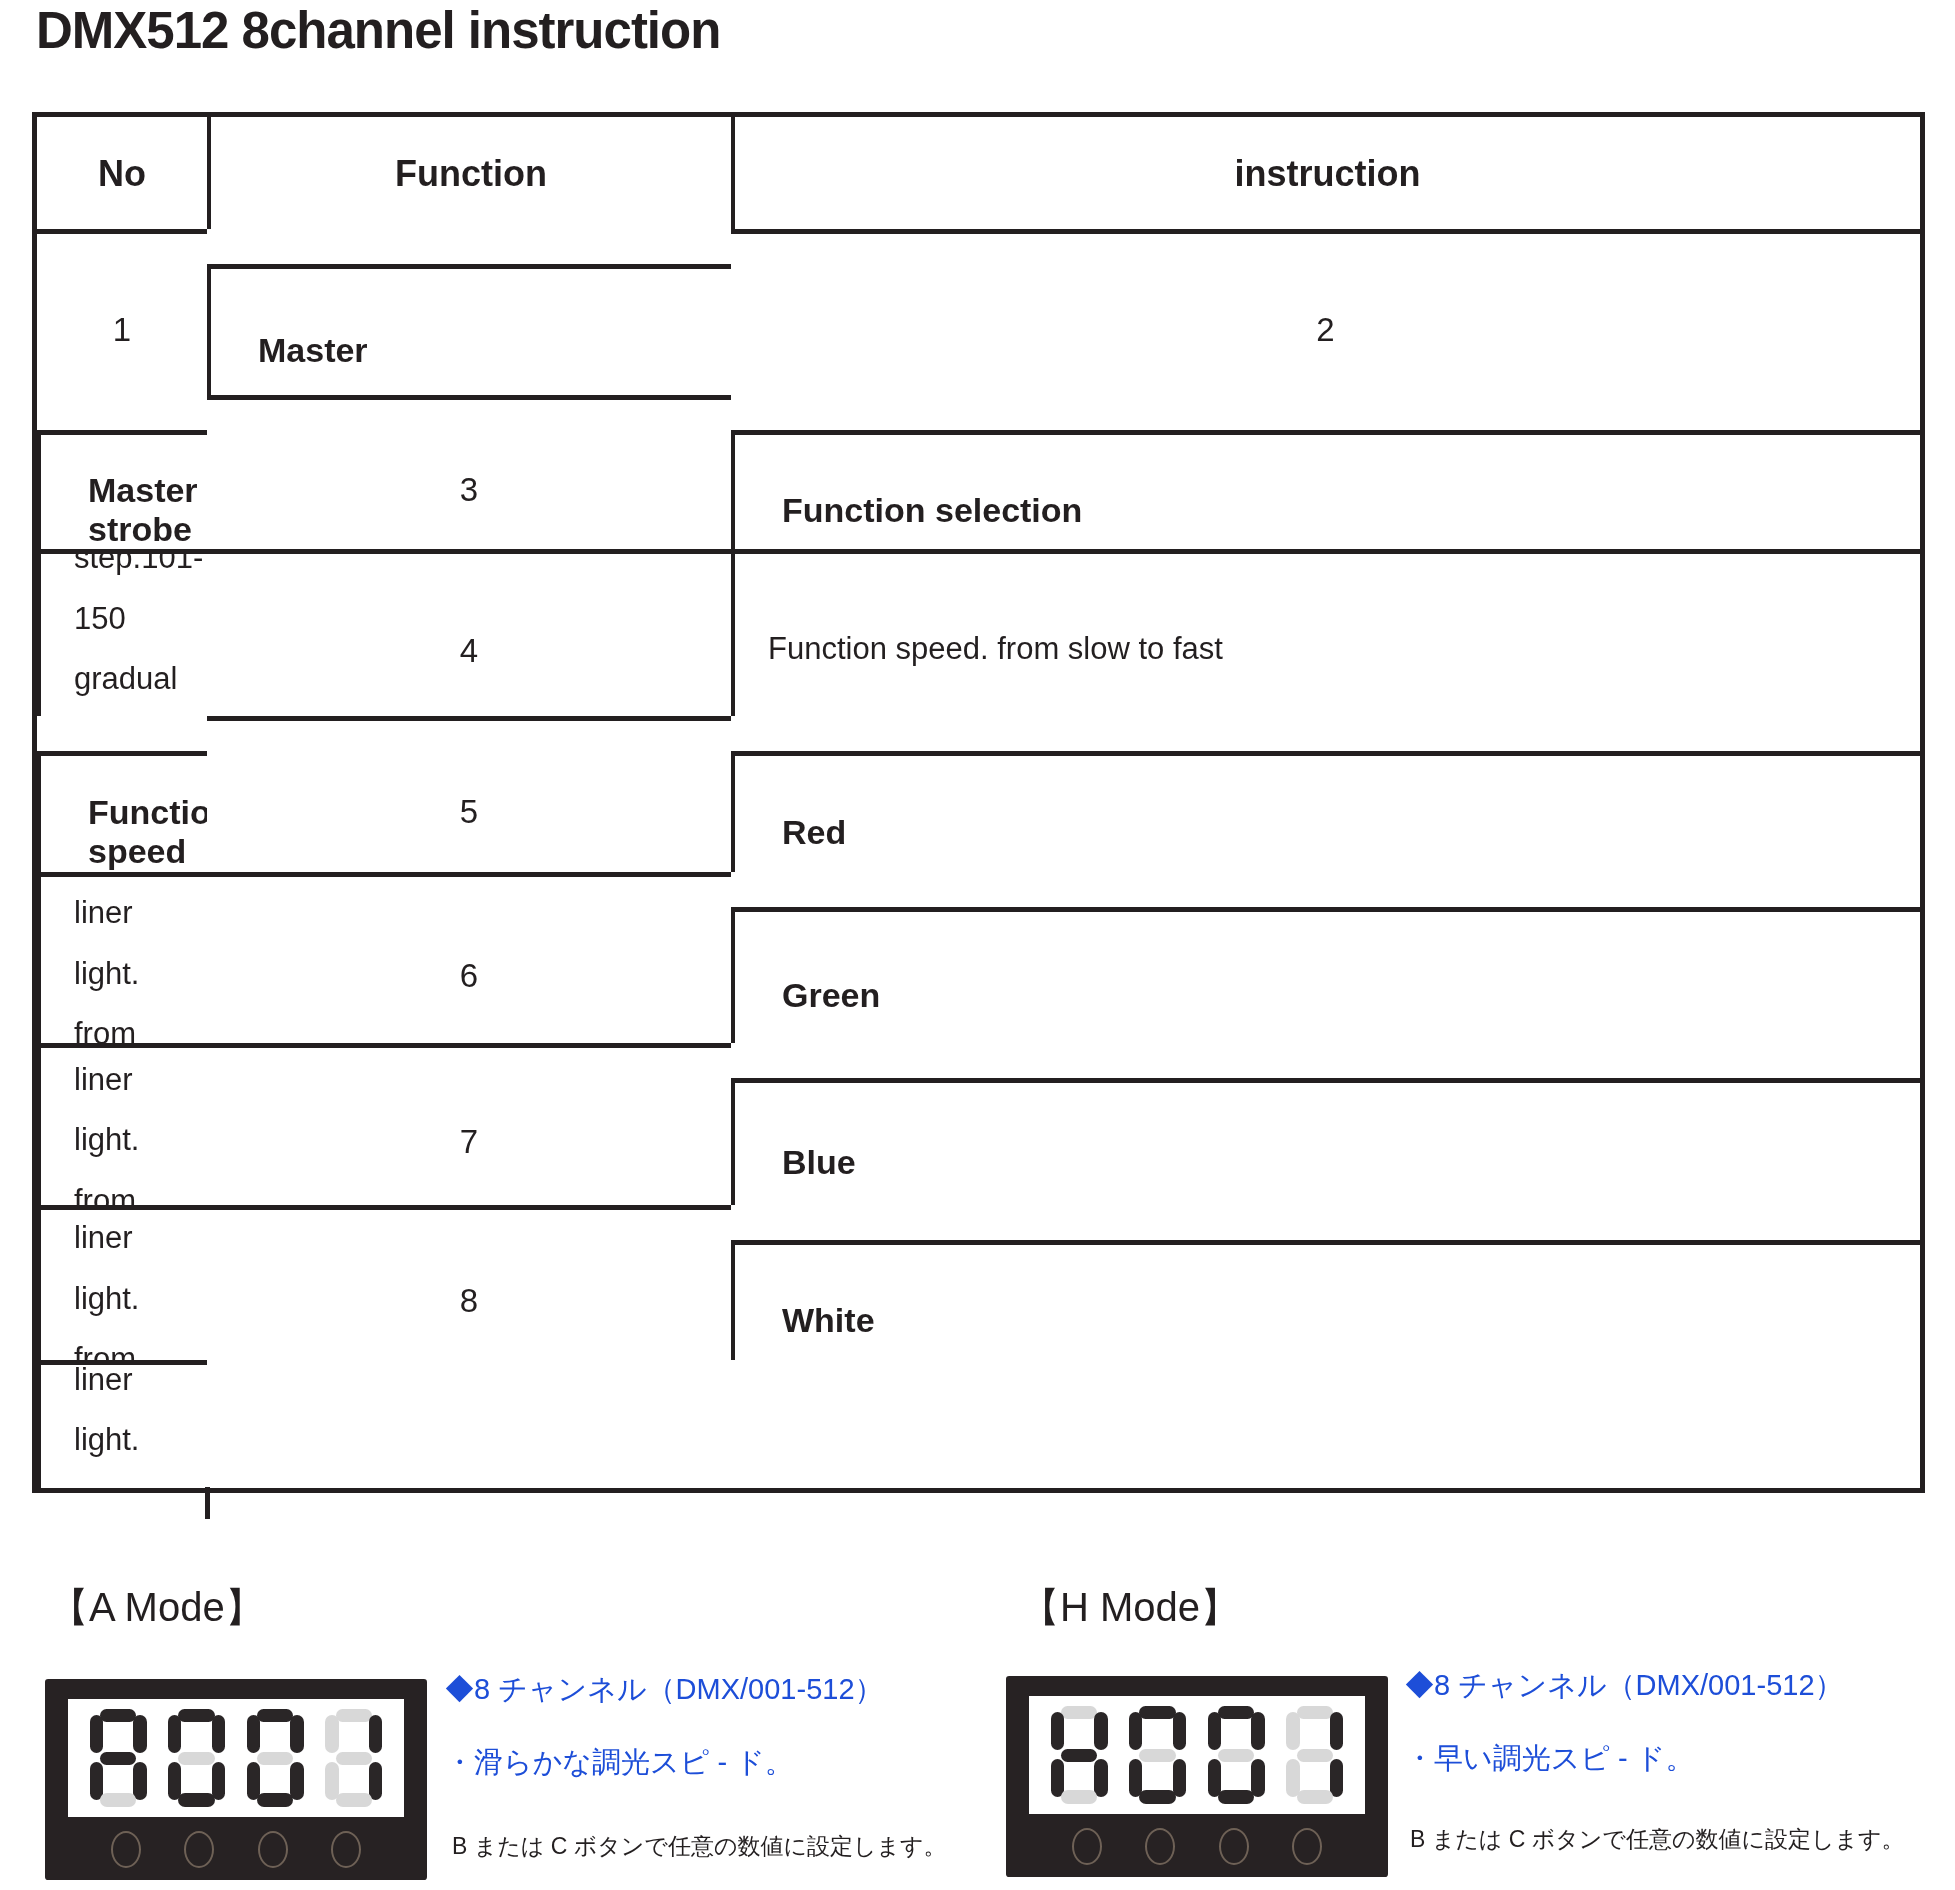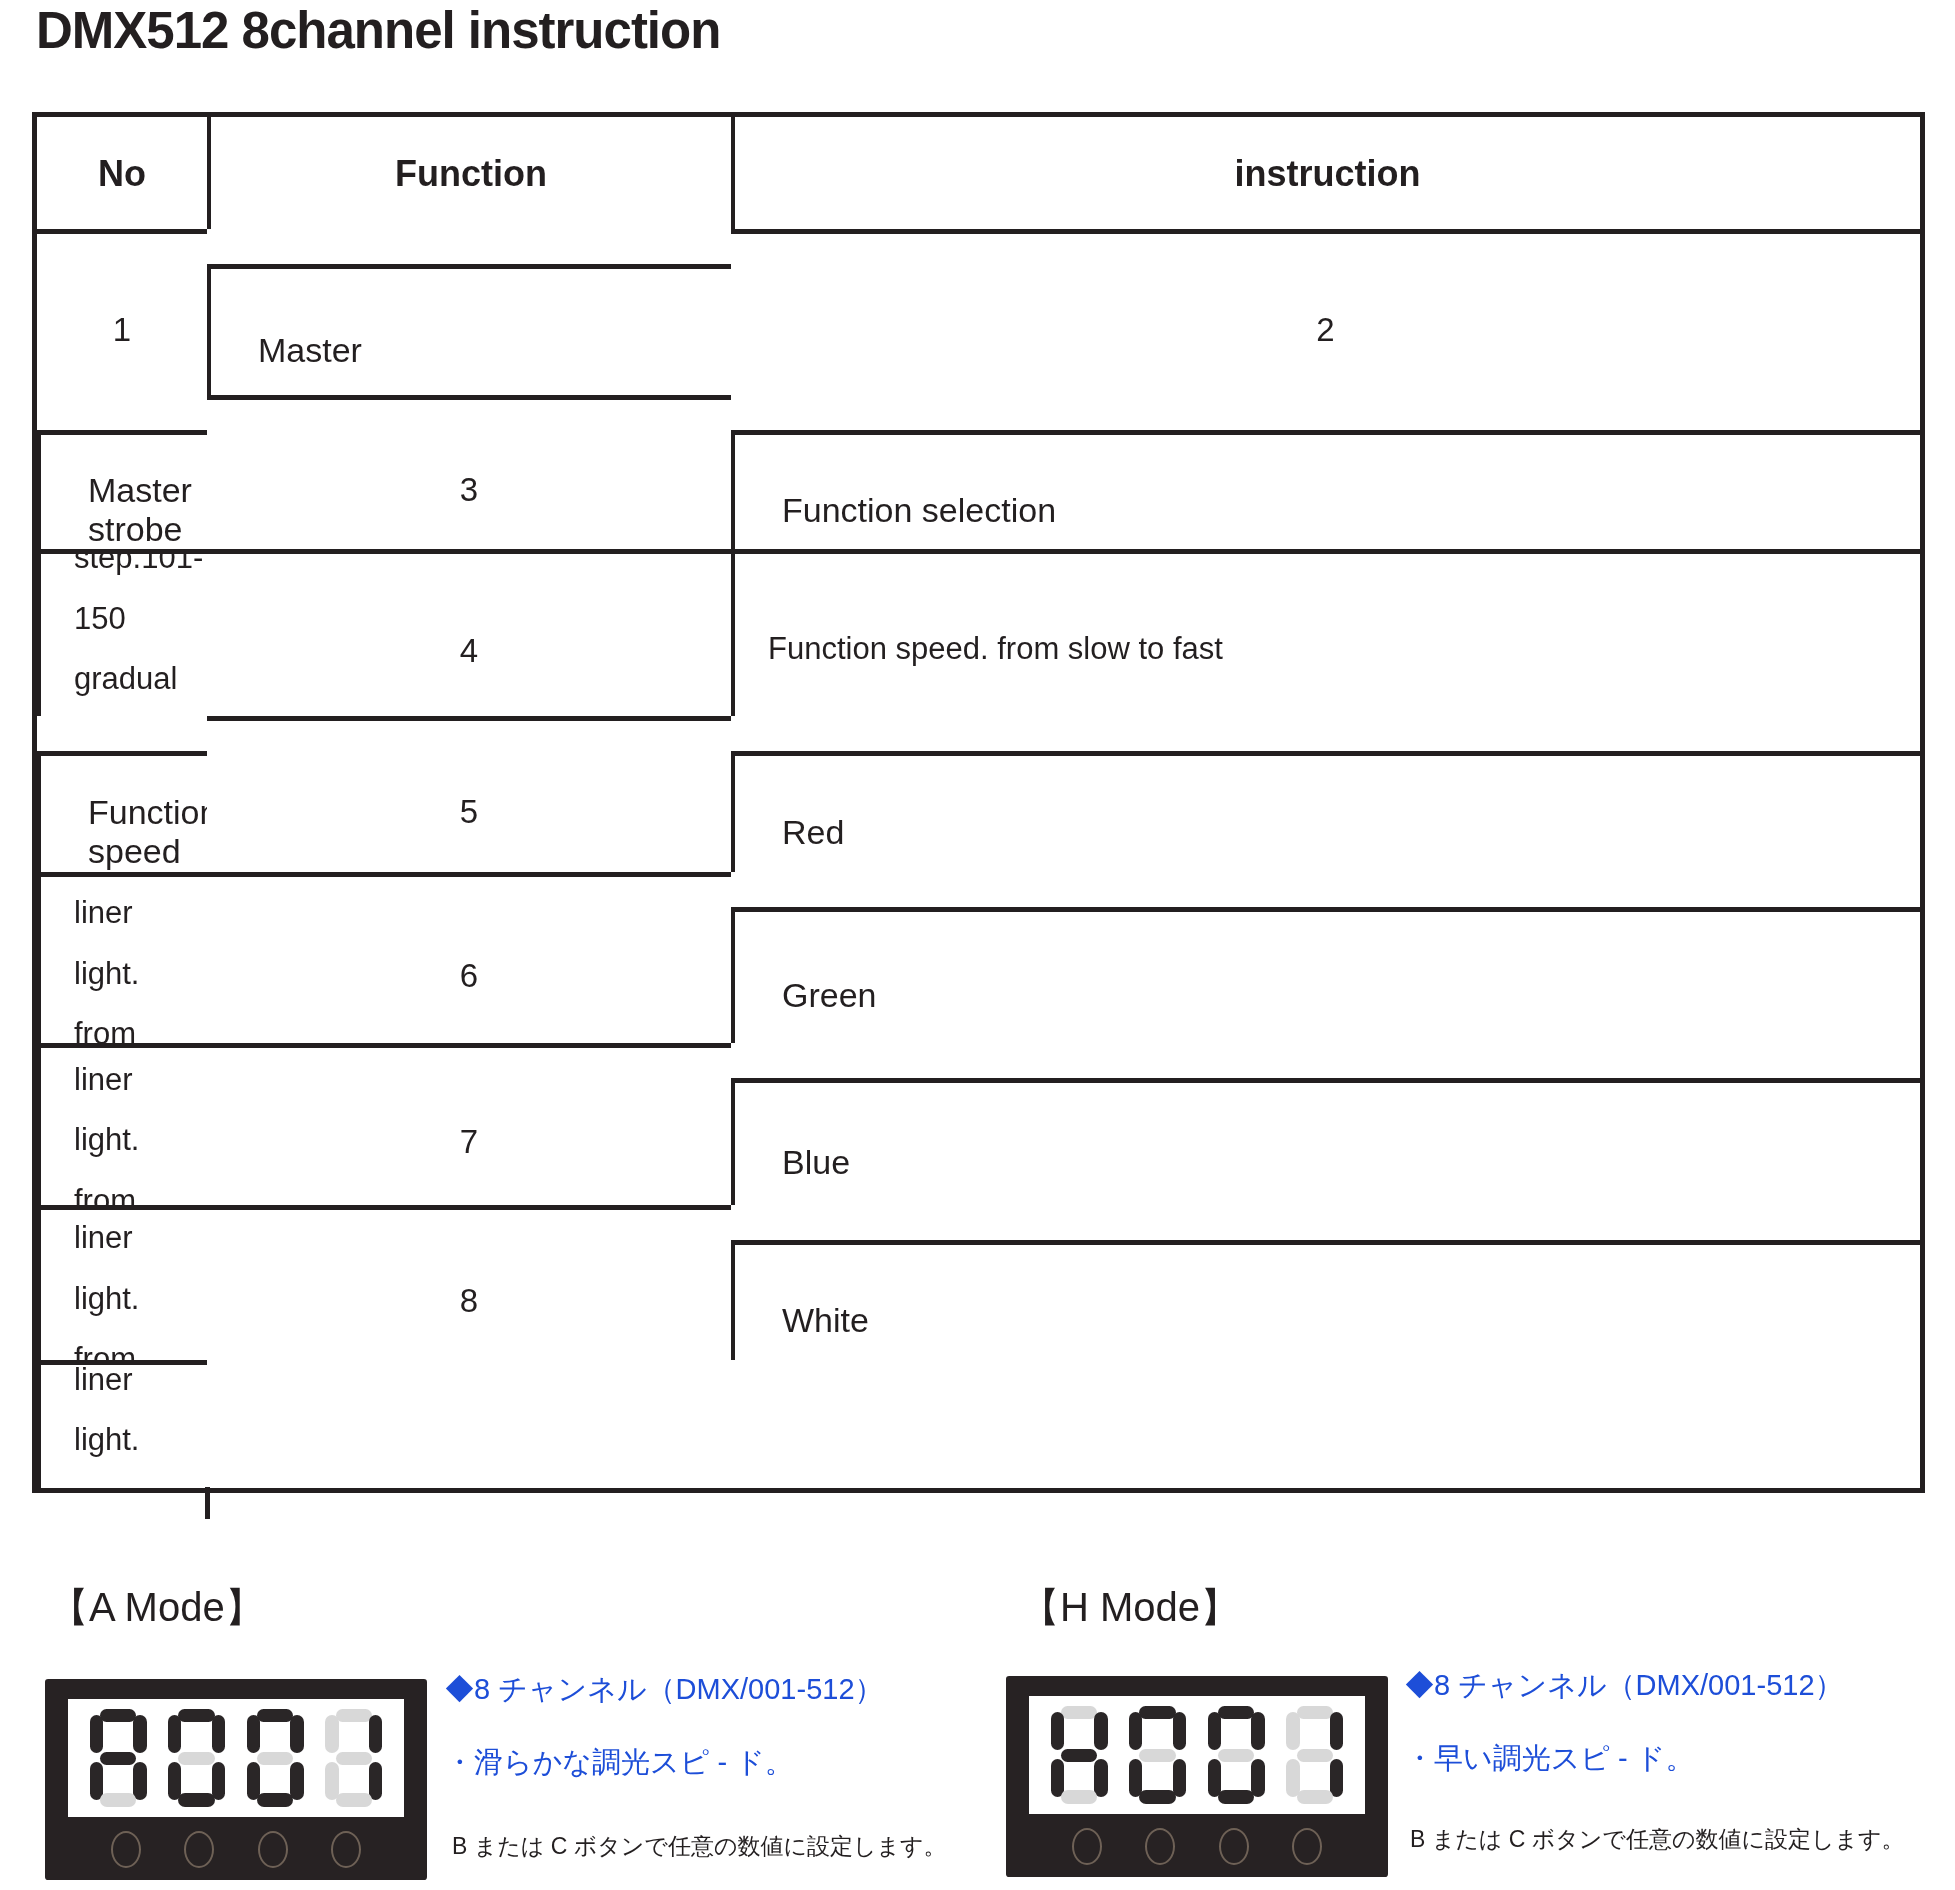--- a/index.html
+++ b/index.html
@@ -25,21 +25,21 @@
   }
   .cell{
     box-sizing:border-box;display:flex;align-items:center;
     border-left:4.6px solid #231f20;border-top:5.1px solid #231f20;
     overflow:hidden;
   }
   .cell.first-col{border-left:none;}
   .cell.first-row{border-top:none;}
   .hdr{justify-content:center;font-weight:bold;font-size:36px;padding-top:2.1px;}
   .no-cell{justify-content:center;font-size:33px;padding-top:31px;}
-  .fn-cell{justify-content:flex-start;font-weight:normal;font-size:34px;
+  .fn-cell{justify-content:flex-start;font-weight:bold;font-size:34px;
            padding-left:47px;padding-top:36px;margin-top:35px;}
   .in-cell{justify-content:flex-start;font-size:31px;line-height:1.95;
            padding-left:33px;padding-right:28px;padding-top:28px;
            white-space:pre-line;}
   .table-stub{left:205px;top:1487px;width:4.6px;height:32px;background:#231f20;}
 
   
   .mode-label{font-size:40px;color:#231f20;white-space:nowrap;}
   .bezel{
     width:382px;height:201px;background:#272223;border-radius:3.1px;

